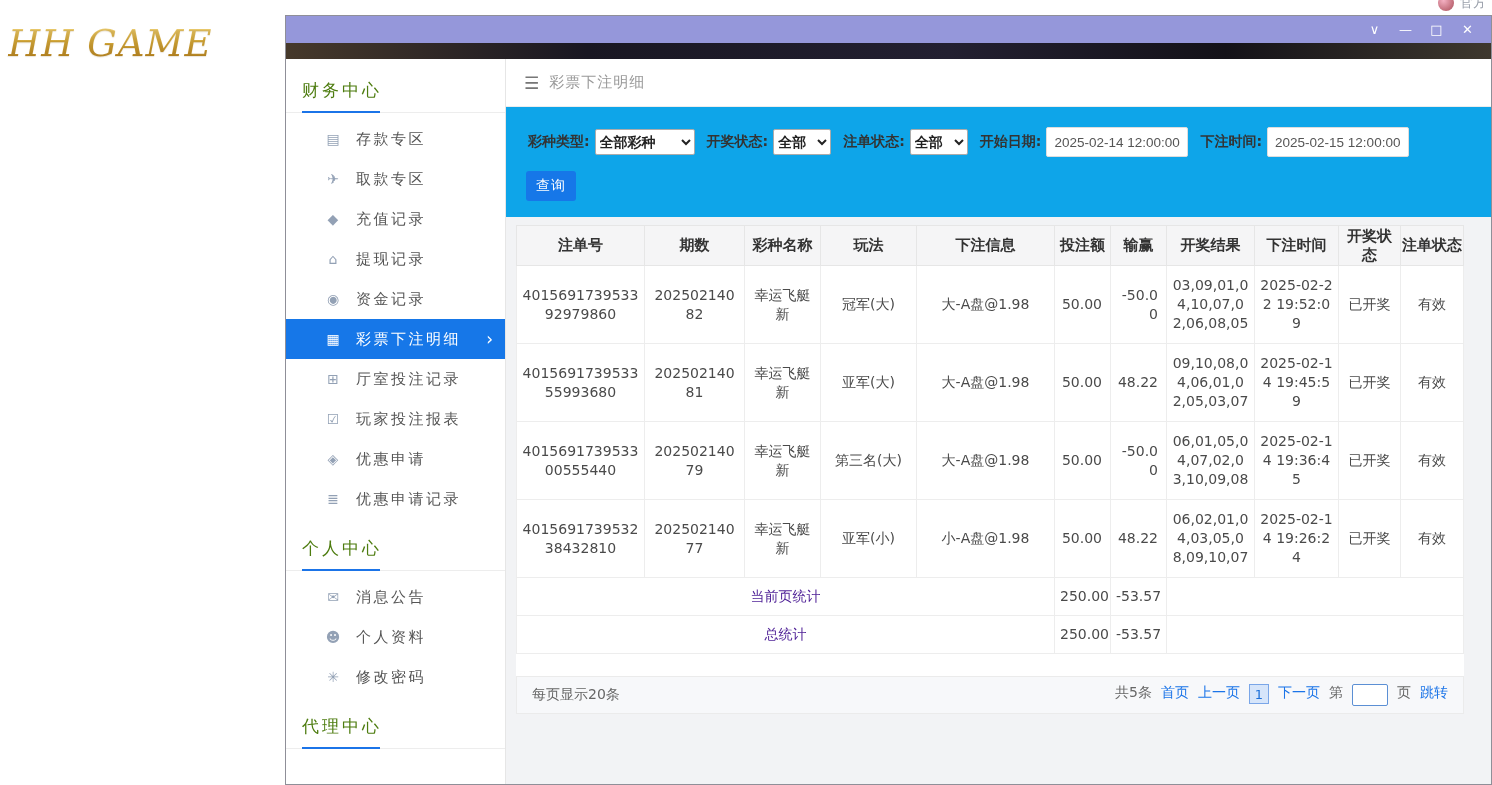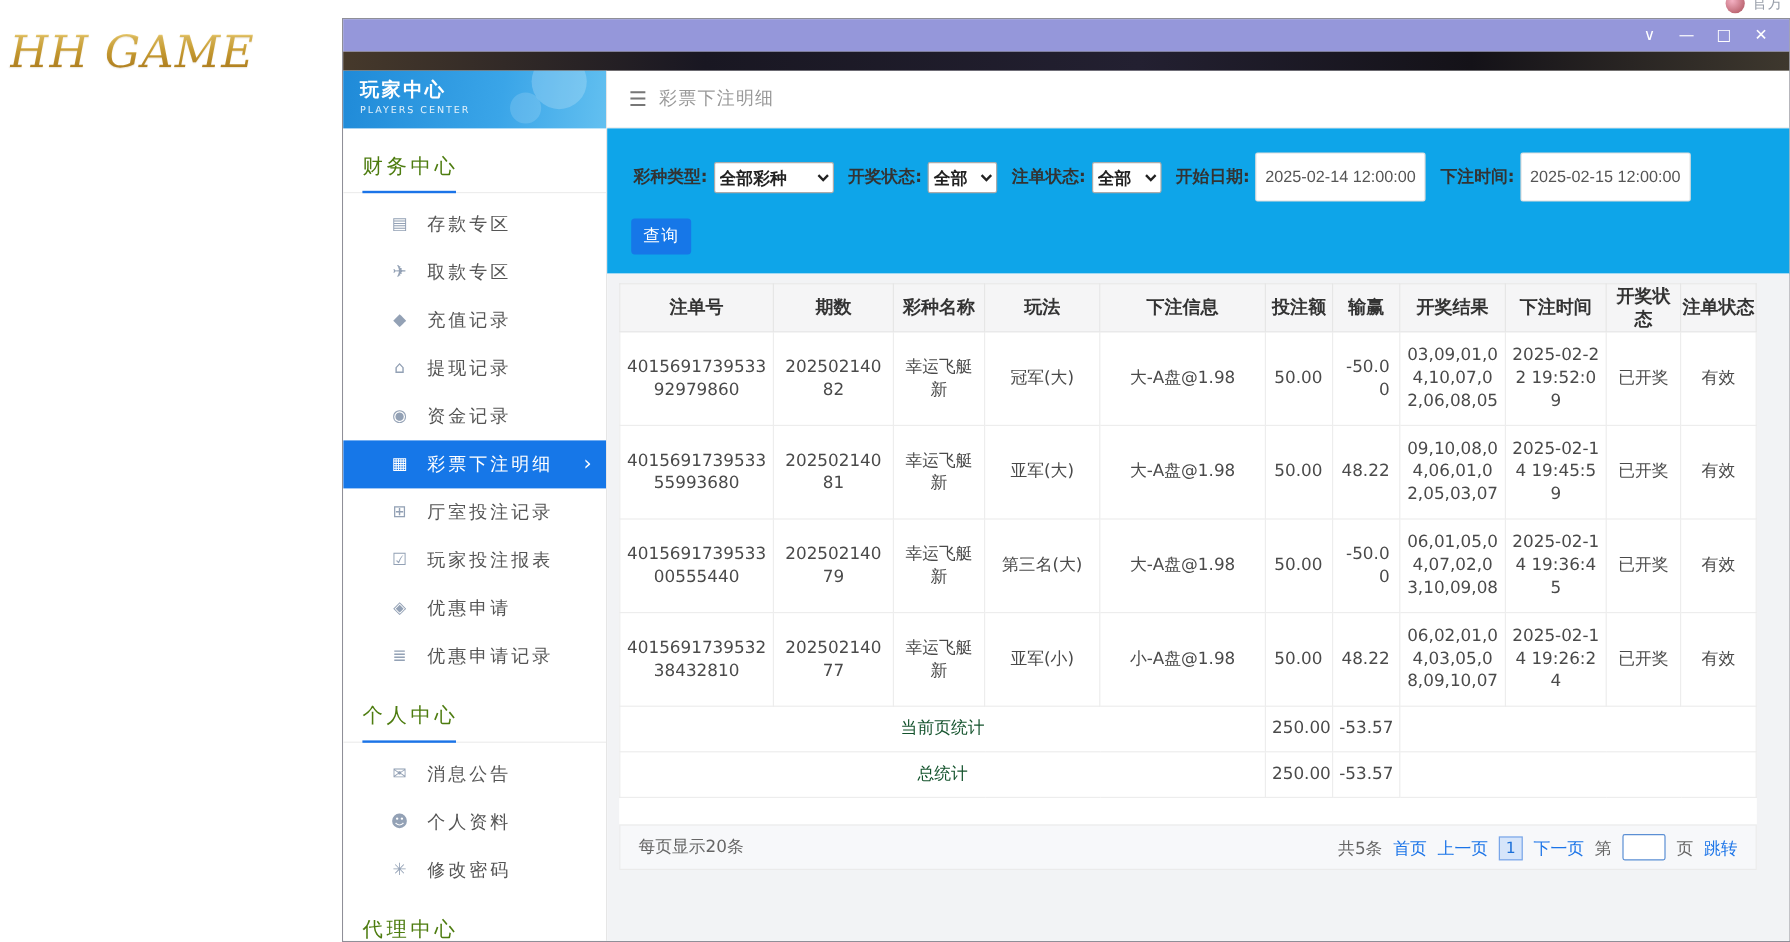--- a/index.html
+++ b/index.html
@@ -65,42 +65,42 @@
   .page-title { font-size:15px; color:#999; letter-spacing:1px; }
 
   .filter-card { flex:none; padding:20px 20px 16px; background:#0ea5e9; }
   .filter-row { display:flex; align-items:center; white-space:nowrap; }
   .f-label { font-size:14px; font-weight:bold; color:#333; margin:0 5px 0 12px; }
   .f-label:first-child { margin-left:2px; }
   .f-select { height:26px; font-size:14px; font-weight:600; color:#222; border:1px solid #ababab;
               border-radius:2px; background:#fff; }
   .f-select.wide { width:100px; }
   .f-select.small { width:58px; }
-  .date-input { width:142px; height:41px; border:1px solid #ddd; border-radius:2px; font-size:13.5px;
+  .date-input { width:142px; height:30px; border:1px solid #ddd; border-radius:2px; font-size:13.5px;
                 color:#555; padding:0 7px; }
   .query-btn { margin-top:14px; width:50px; height:30px; background:#1677e8; color:#fff; border:none;
                border-radius:3px; font-size:14px; letter-spacing:1px; cursor:pointer; }
 
   .canvas { flex:1; min-height:0; background:#f2f3f5; padding:8px 27px 0 10px; }
   .table-card { background:#fff; }
   table { width:100%; border-collapse:collapse; table-layout:fixed; }
   th { background:#f5f5f6; height:40px; font-size:15px; font-weight:bold; color:#333;
        border:1px solid #e6e6e6; padding:0 1px; letter-spacing:0; }
   td { font-size:14px; color:#4a4a4a; border:1px solid #ededed; text-align:center;
        padding:10px 5px; line-height:19px; word-break:break-all; background:#fff; }
   td.c5, td.c6 { text-align:right; padding-right:8px; }
   tr.summary-row td { padding:9px 5px; word-break:normal; }
-  td.sum-label { text-align:center; color:#14532d; }
+  td.sum-label { text-align:center; color:#4c1d95; }
   .w0{width:128px}.w1{width:100px}.w2{width:76px}.w3{width:96px}.w4{width:138px}
   .w5{width:56px}.w6{width:56px}.w7{width:88px}.w8{width:84px}.w9{width:62px}.w10{width:auto}
 
   .pagination-bar { margin-top:22px; height:38px; background:#f7f8fa; border:1px solid #ebebeb;
                     display:flex; align-items:center; justify-content:space-between; padding:0 15px;
                     font-size:14px; color:#666; }
-  .pg-right { display:flex; align-items:flex-end; gap:9px; }
+  .pg-right { display:flex; align-items:flex-start; gap:9px; }
   .pg-link { color:#1b74e8; cursor:pointer; }
   .pg-current { min-width:20px; height:20px; line-height:19px; text-align:center; background:#d6e5fa;
                 border:1px solid #7aa6e8; color:#1b6fd8; font-size:13px; cursor:pointer; }
   .pg-input { width:36px; height:22px; border:1px solid #5b8fd4; border-radius:2px; }
 </style>
 </head>
 <body>
 
 <div class="left-panel">
   <div class="logo">HH GAME</div>
@@ -118,24 +118,20 @@
       <span>—</span>
       <span>□</span>
       <span>✕</span>
     </div>
   </div>
   <div class="banner-strip"></div>
 
   <div class="app-body">
 
     <aside class="sidebar">
-      <div class="sidebar-header">
-        <div class="sh-title">玩家中心</div>
-        <div class="sh-sub">PLAYERS CENTER</div>
-      </div>
       <nav class="menu">
           <div class="section-title">财务中心</div>
           <div class="menu-item">
             <span class="mi-icon">▤</span>
             <span class="mi-label">存款专区</span>
           </div>
           <div class="menu-item">
             <span class="mi-icon">✈</span>
             <span class="mi-label">取款专区</span>
           </div>

